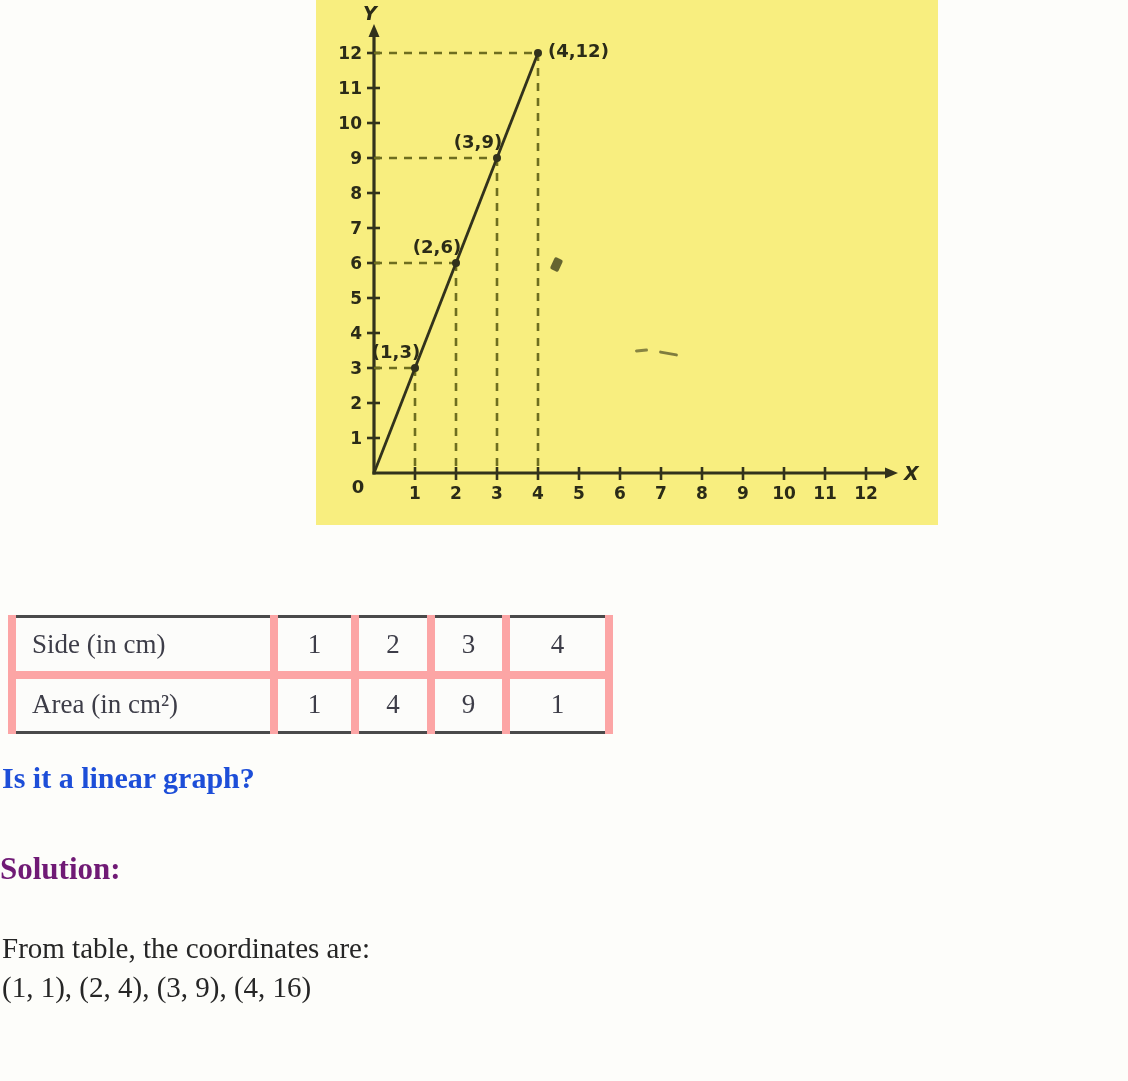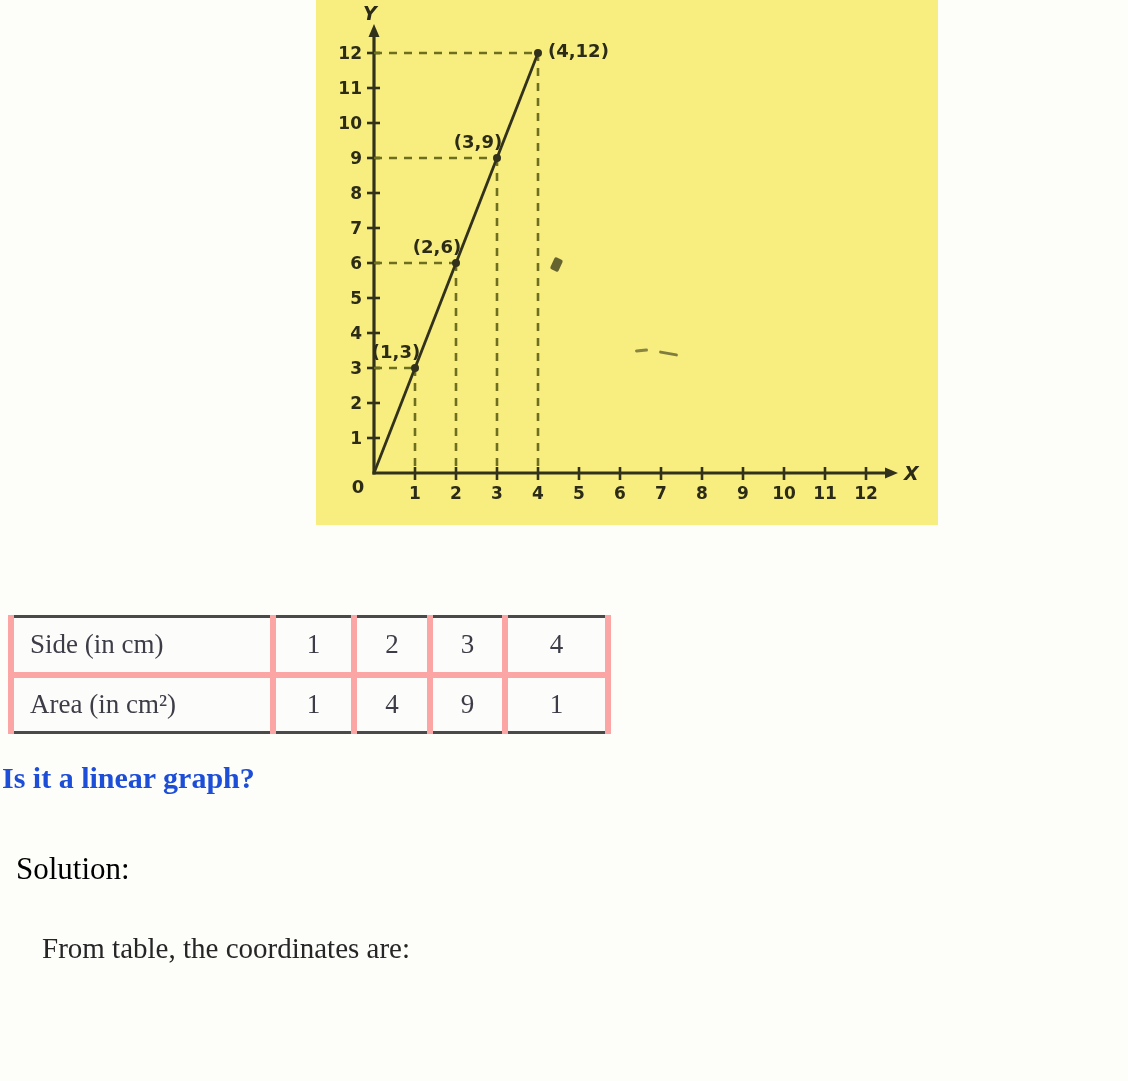--- a/index.html
+++ b/index.html
@@ -43,21 +43,21 @@
   }
   .data-table {
     position: absolute;
     left: 8px;
     top: 615px;
     border-collapse: collapse;
     table-layout: fixed;
     background: #fcfcfa;
   }
   .data-table td {
-    border: 6px solid #fca5a5;
+    border: 8px solid #fca5a5;
     font-size: 27px;
     color: #3d3d48;
     height: 58px;
     text-align: center;
     vertical-align: middle;
   }
   .data-table tr:first-child td { border-top: 3px solid #4a4a4a; }
   .data-table tr:last-child td { border-bottom: 3px solid #4a4a4a; }
   .data-table td.rowhead {
     text-align: left;
@@ -71,33 +71,33 @@
   .sub-question {
     position: absolute;
     left: 2px;
     top: 761px;
     font-size: 30px;
     font-weight: bold;
     color: #1d4ed8;
   }
   .solution-label {
     position: absolute;
-    left: 16px;
+    left: 0;
     top: 851px;
     font-size: 31px;
-    font-weight: normal;
-    color: #000000;
+    font-weight: bold;
+    color: #701a75;
   }
   .body-line {
     position: absolute;
     left: 2px;
     font-size: 29px;
     color: #262626;
   }
-  .line-1 { top: 932px; margin-left: 40px; }
+  .line-1 { top: 932px; }
   .line-2 { top: 971px; }
   .line-3 { top: 1046px; }
 </style>
 </head>
 <body>
 
 <div class="page">
 
   <div class="graph-panel">
     <svg width="622" height="525" viewBox="0 0 622 525" xmlns="http://www.w3.org/2000/svg">
@@ -197,14 +197,15 @@
       <td class="c4">1</td>
     </tr>
   </tbody>
     </table>
 
   <div class="sub-question">Is it a linear graph?</div>
 
   <div class="solution-label">Solution:</div>
 
   <div class="body-line line-1">From table, the coordinates are:</div>
+  <div class="body-line line-2">(1, 1), (2, 4), (3, 9), (4, 16)</div>
 
 </div>
 
 </body></html>

